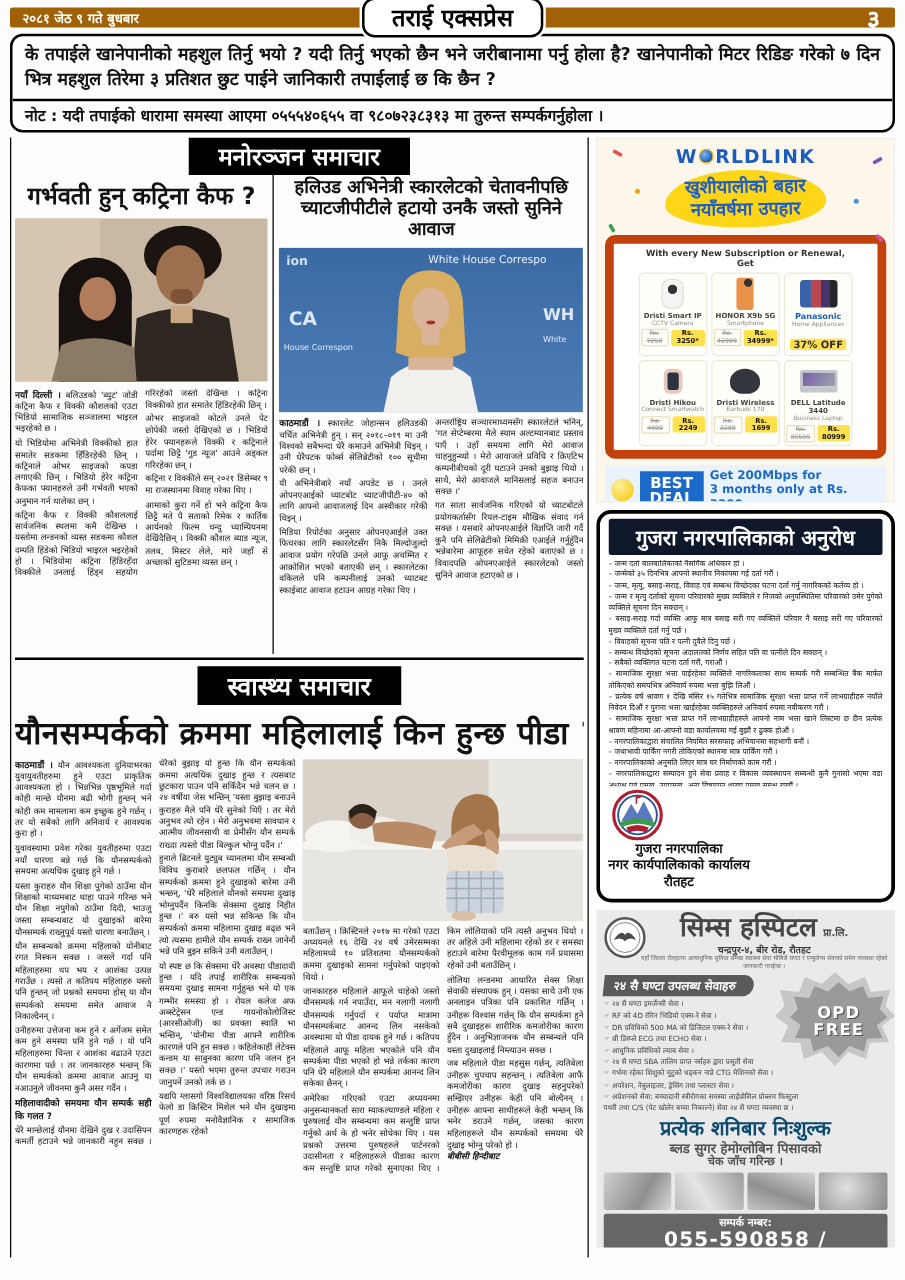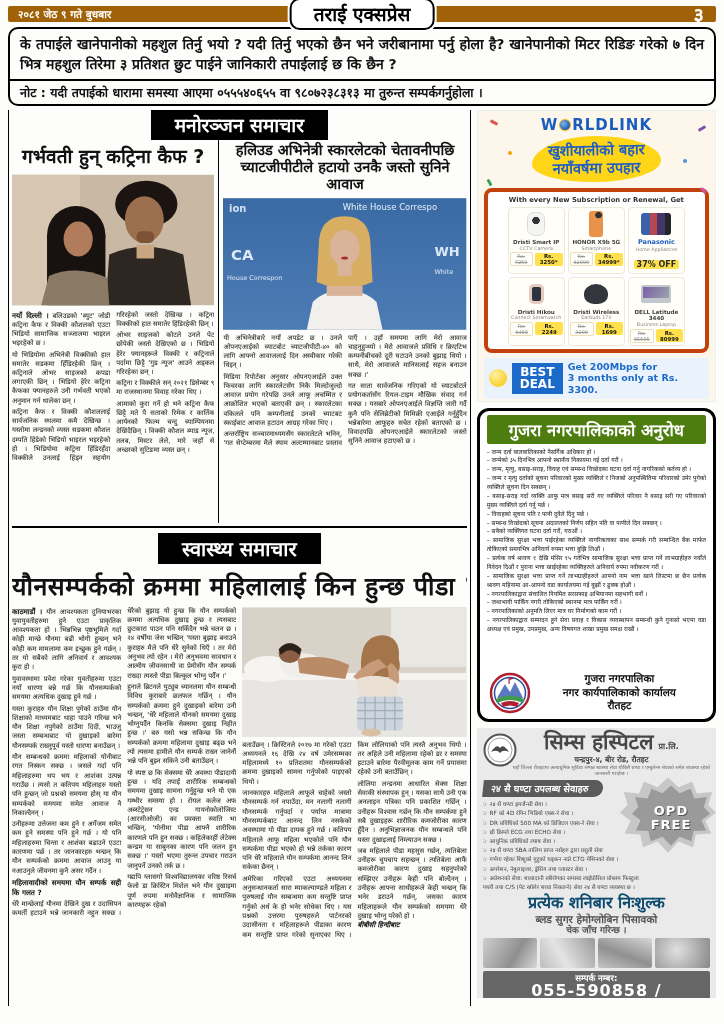--- a/index.html
+++ b/index.html
@@ -45,21 +45,21 @@
   .hb-right { width:226px; }
   .hb-cols { columns:2; column-gap:6px; font-size:6.8px; line-height:1.37; text-align:justify; height:258px; overflow:hidden; margin-top:4px; }
   .credit { font-style:italic; font-weight:bold; }
   
   .wl { background:#fcf7ea; height:292px; padding:5px 6px; position:relative; overflow:hidden; border:1px solid #eee; }
   .confetti i { position:absolute; display:block; border-radius:1px; }
   .wl-logo { display:flex; justify-content:center; align-items:center; font-weight:bold; font-size:15px; color:#1a5dbe; letter-spacing:1px; }
   .wl-globe { width:12px; height:12px; border-radius:50%; background:radial-gradient(circle at 35% 35%, #7db4f0, #1a5dbe 70%); margin:0 1px; border:1.5px solid #f3b300; }
   .wl-blob { background:#ffd517; border-radius:48% 52% 50% 50% / 60% 55% 45% 40%; width:max-content; margin:2px auto 0; padding:5px 16px; transform:rotate(-1deg); text-align:center; }
   .wl-blob div { color:#1f5fc4; font-weight:bold; font-size:14.5px; line-height:1.25; }
-  .wl-panel { background:#fff; border-radius:8px; margin-top:6px; padding:4px 20px 3px; border:4px solid #c2410c; }
+  .wl-panel { background:#fff; border-radius:8px; margin-top:6px; padding:4px 20px 3px; border:7px solid #c2410c; }
   .wl-sub { text-align:center; font-size:6.8px; color:#333; font-weight:bold; margin-bottom:3px; }
   .wl-grid { display:grid; grid-template-columns:repeat(3,1fr); gap:3px; }
   .wl-card { border:1px solid #eee8d8; border-radius:4px; padding:2px 1px; text-align:center; background:#fffef9; }
   .p-img { height:28px; display:flex; align-items:center; justify-content:center; }
   .shape-cam { width:18px; height:24px; background:radial-gradient(circle at 50% 34%, #333 0 3.5px, #f4f4f2 4px); border:1px solid #ddd; border-radius:7px; }
   .shape-phone { width:14px; height:26px; background:radial-gradient(circle at 68% 16%, #333 0 3px, transparent 3.5px), #e8924a; border-radius:3px; }
   .shape-appl { width:30px; height:22px; background:linear-gradient(90deg,#3b61a8 0 30%, #b8474f 30% 55%, #46356b 55% 80%, #23252b 80% 100%); border-radius:3px; }
   .shape-watch { width:15px; height:20px; background:#2b3340; border:3px solid #e8c9c0; border-radius:5px; }
   .shape-buds { width:24px; height:20px; background:#33373d; border-radius:50% 50% 42% 42%; }
   .shape-laptop { width:30px; height:18px; background:linear-gradient(120deg,#7b5ea8,#9aa3ad); border:2px solid #c2c7cc; border-bottom-width:5px; border-radius:2px; }
@@ -71,24 +71,24 @@
   .p-off { font-size:8px; font-weight:bold; background:#ffe14d; color:#2b2b2b; border-radius:2px; padding:0 3px; display:inline-block; margin-top:2px; }
   .p-brand { font-size:6.5px; font-weight:bold; color:#1f5fc4; }
   .wl-deal { display:flex; align-items:center; gap:5px; background:#eaf3fc; margin-top:5px; padding:3px 5px; border-radius:3px; }
   .bd-coin { width:18px; height:18px; border-radius:50%; background:radial-gradient(circle at 35% 30%, #fff0a0, #f5c400); flex:none; }
   .bd-badge { background:#1b6ac9; color:#fff; font-weight:bold; font-size:12px; line-height:1.05; padding:3px 8px; text-align:center; }
   .bd-text { color:#1b6ac9; font-size:9.5px; font-weight:bold; line-height:1.25; }
   .wl-foot { display:flex; justify-content:space-between; color:#1b6ac9; font-size:7px; font-weight:bold; margin-top:5px; padding:0 4px; }
   .wl-foot .ic { font-weight:normal; }
   
   .gujara { border:3px solid #000; border-radius:12px; margin-top:6px; height:314px; padding:4px 7px 5px; display:flex; flex-direction:column; background:#fff; }
-  .gj-head { background:#4d7c0f; color:#fff; text-align:center; font-size:16.5px; font-weight:bold; padding:3px 2px; border-radius:2px; }
+  .gj-head { background:#0f172a; color:#fff; text-align:center; font-size:16.5px; font-weight:bold; padding:3px 2px; border-radius:2px; }
   .gj-list { list-style:none; margin-top:4px; font-size:6px; line-height:1.48; text-align:justify; flex:1; overflow:hidden; }
   .gj-list li::before { content:"– "; }
-  .gj-foot { display:flex; align-items:center; margin-top:2px; }
+  .gj-foot { display:flex; align-items:flex-start; margin-top:2px;flex-direction:column; }
   .gj-sign { flex:1; text-align:center; font-weight:bold; font-size:10.5px; line-height:1.3; }
   
   .hosp { background:#eaeaea; margin-top:6px; height:270px; padding:4px 6px; position:relative; overflow:hidden; color:#3c3c3c; }
   .h-head { position:relative; text-align:center; padding-left:30px; }
   .h-logo { position:absolute; left:0; top:1px; }
   .h-title { font-size:21px; font-weight:bold; color:#474747; line-height:1; }
   .h-addr { font-size:7.5px; font-weight:bold; margin-top:1px; }
   .h-tag { font-size:4.8px; color:#666; margin-top:1px; line-height:1.3; }
   .h-ribbon { background:#5a5a5a; color:#fff; width:max-content; font-size:9.5px; font-weight:bold; padding:2px 14px 2px 8px; margin-top:3px; border-radius:0 10px 10px 0; transform:skewX(-6deg); }
   .h-services { list-style:none; font-size:5.7px; line-height:1.62; margin-top:3px; width:168px; text-align:left; }
@@ -180,20 +180,21 @@
             <text x="212" y="58" font-size="13" font-weight="bold" fill="#dce8f5">WH</text>
             <text x="212" y="76" font-size="6.5" fill="#dce8f5">White</text>
             <path d="M96 48 Q96 18 122 18 Q148 18 148 48 L150 84 Q122 96 94 84 Z" fill="#d8ae62"></path>
             <ellipse cx="122" cy="50" rx="15" ry="18" fill="#dab499"></ellipse>
             <rect x="115" y="64" width="14" height="14" fill="#dab499"></rect>
             <ellipse cx="122" cy="60" rx="3.5" ry="1.6" fill="#a53030"></ellipse>
             <path d="M84 132 L90 104 Q102 92 122 92 Q142 92 154 104 L160 132 Z" fill="#f1f0ec"></path>
             <rect x="104" y="88" width="36" height="10" fill="#dab499"></rect>
           </svg>
           <div class="body-text">
+            <p><span class="dateline">काठमाडौं ।</span> <span>स्कारलेट जोहान्सन हलिउडकी चर्चित अभिनेत्री हुन् । सन् २०१८–०१९ मा उनी विश्वको सबैभन्दा धेरै कमाउने अभिनेत्री थिइन् । उनी धेरैपटक फोर्ब्स सेलिब्रेटीको १०० सूचीमा परेकी छन् ।</span></p>
             <div>
                 <p>यी अभिनेत्रीबारे नयाँ अपडेट छ । उनले ओपनएआईको च्याटबोट च्याटजीपीटी-४० को लागि आफ्नो आवाजलाई दिन अस्वीकार गरेकी थिइन् ।</p>
                 <p>मिडिया रिपोर्टका अनुसार ओपनएआईले उक्त फिचरका लागि स्कारलेटसँग निकै मिल्दोजुल्दो आवाज प्रयोग गरेपछि उनले आफू अचम्मित र आक्रोशित भएको बताएकी छन् । स्कारलेटका वकिलले पनि कम्पनीलाई उनको च्याटबट स्काईबाट आवाज हटाउन आग्रह गरेका थिए ।</p>
                 <p>अन्तर्राष्ट्रिय सञ्चारमाध्यमसँग स्कारलेटले भनिन्, 'गत सेप्टेम्बरमा मैले स्याम अल्टम्यानबाट प्रस्ताव पाएँ । उहाँ समयमा लागि मेरो आवाज चाहनुहुन्थ्यो । मेरो आवाजले प्रविधि र क्रिएटिभ कम्पनीबीचको दूरी घटाउने उनको बुझाइ थियो । साथै, मेरो आवाजले मानिसलाई सहज बनाउन सक्छ ।'</p>
                 <p>गत साता सार्वजनिक गरिएको यो च्याटबोटले प्रयोगकर्तासँग रियल-टाइम मौखिक संवाद गर्न सक्छ । यसबारे ओपनएआईले विज्ञप्ति जारी गर्दै कुनै पनि सेलिब्रेटीको मिमिक्री एआईले गर्नुहुँदैन भन्नेबारेमा आफूहरु सचेत रहेको बताएको छ । विवादपछि ओपनएआईले स्कारलेटको जस्तो सुनिने आवाज हटाएको छ ।</p>
               </div>
           </div>
         </div>
       </div>
 

